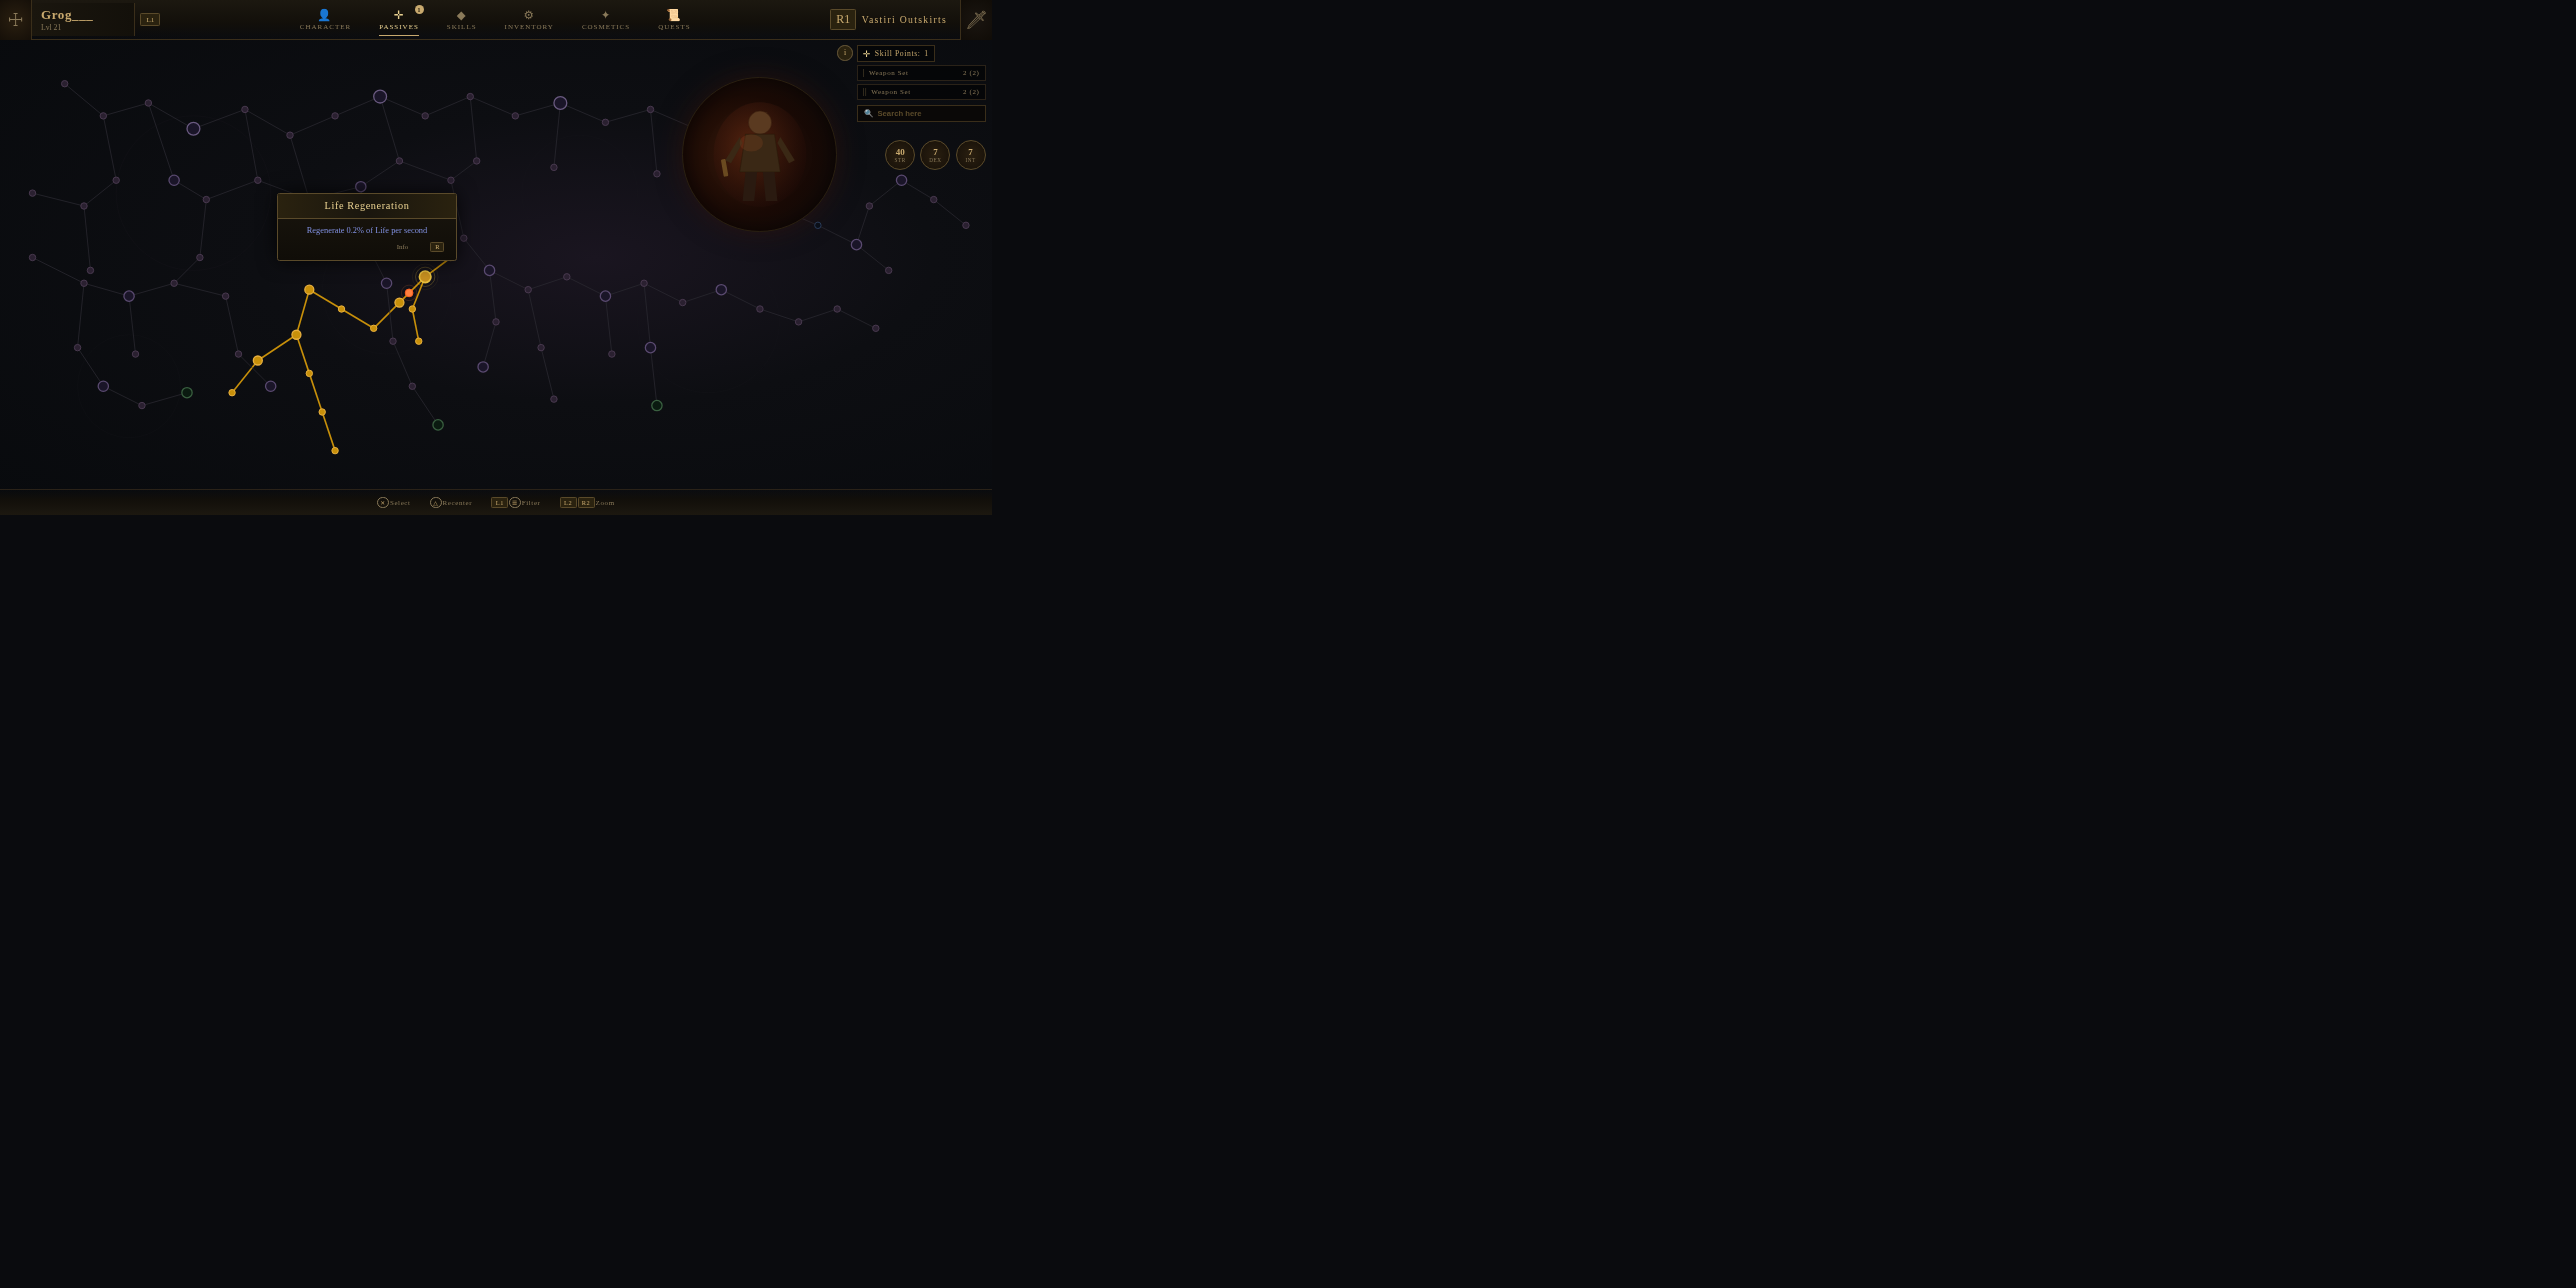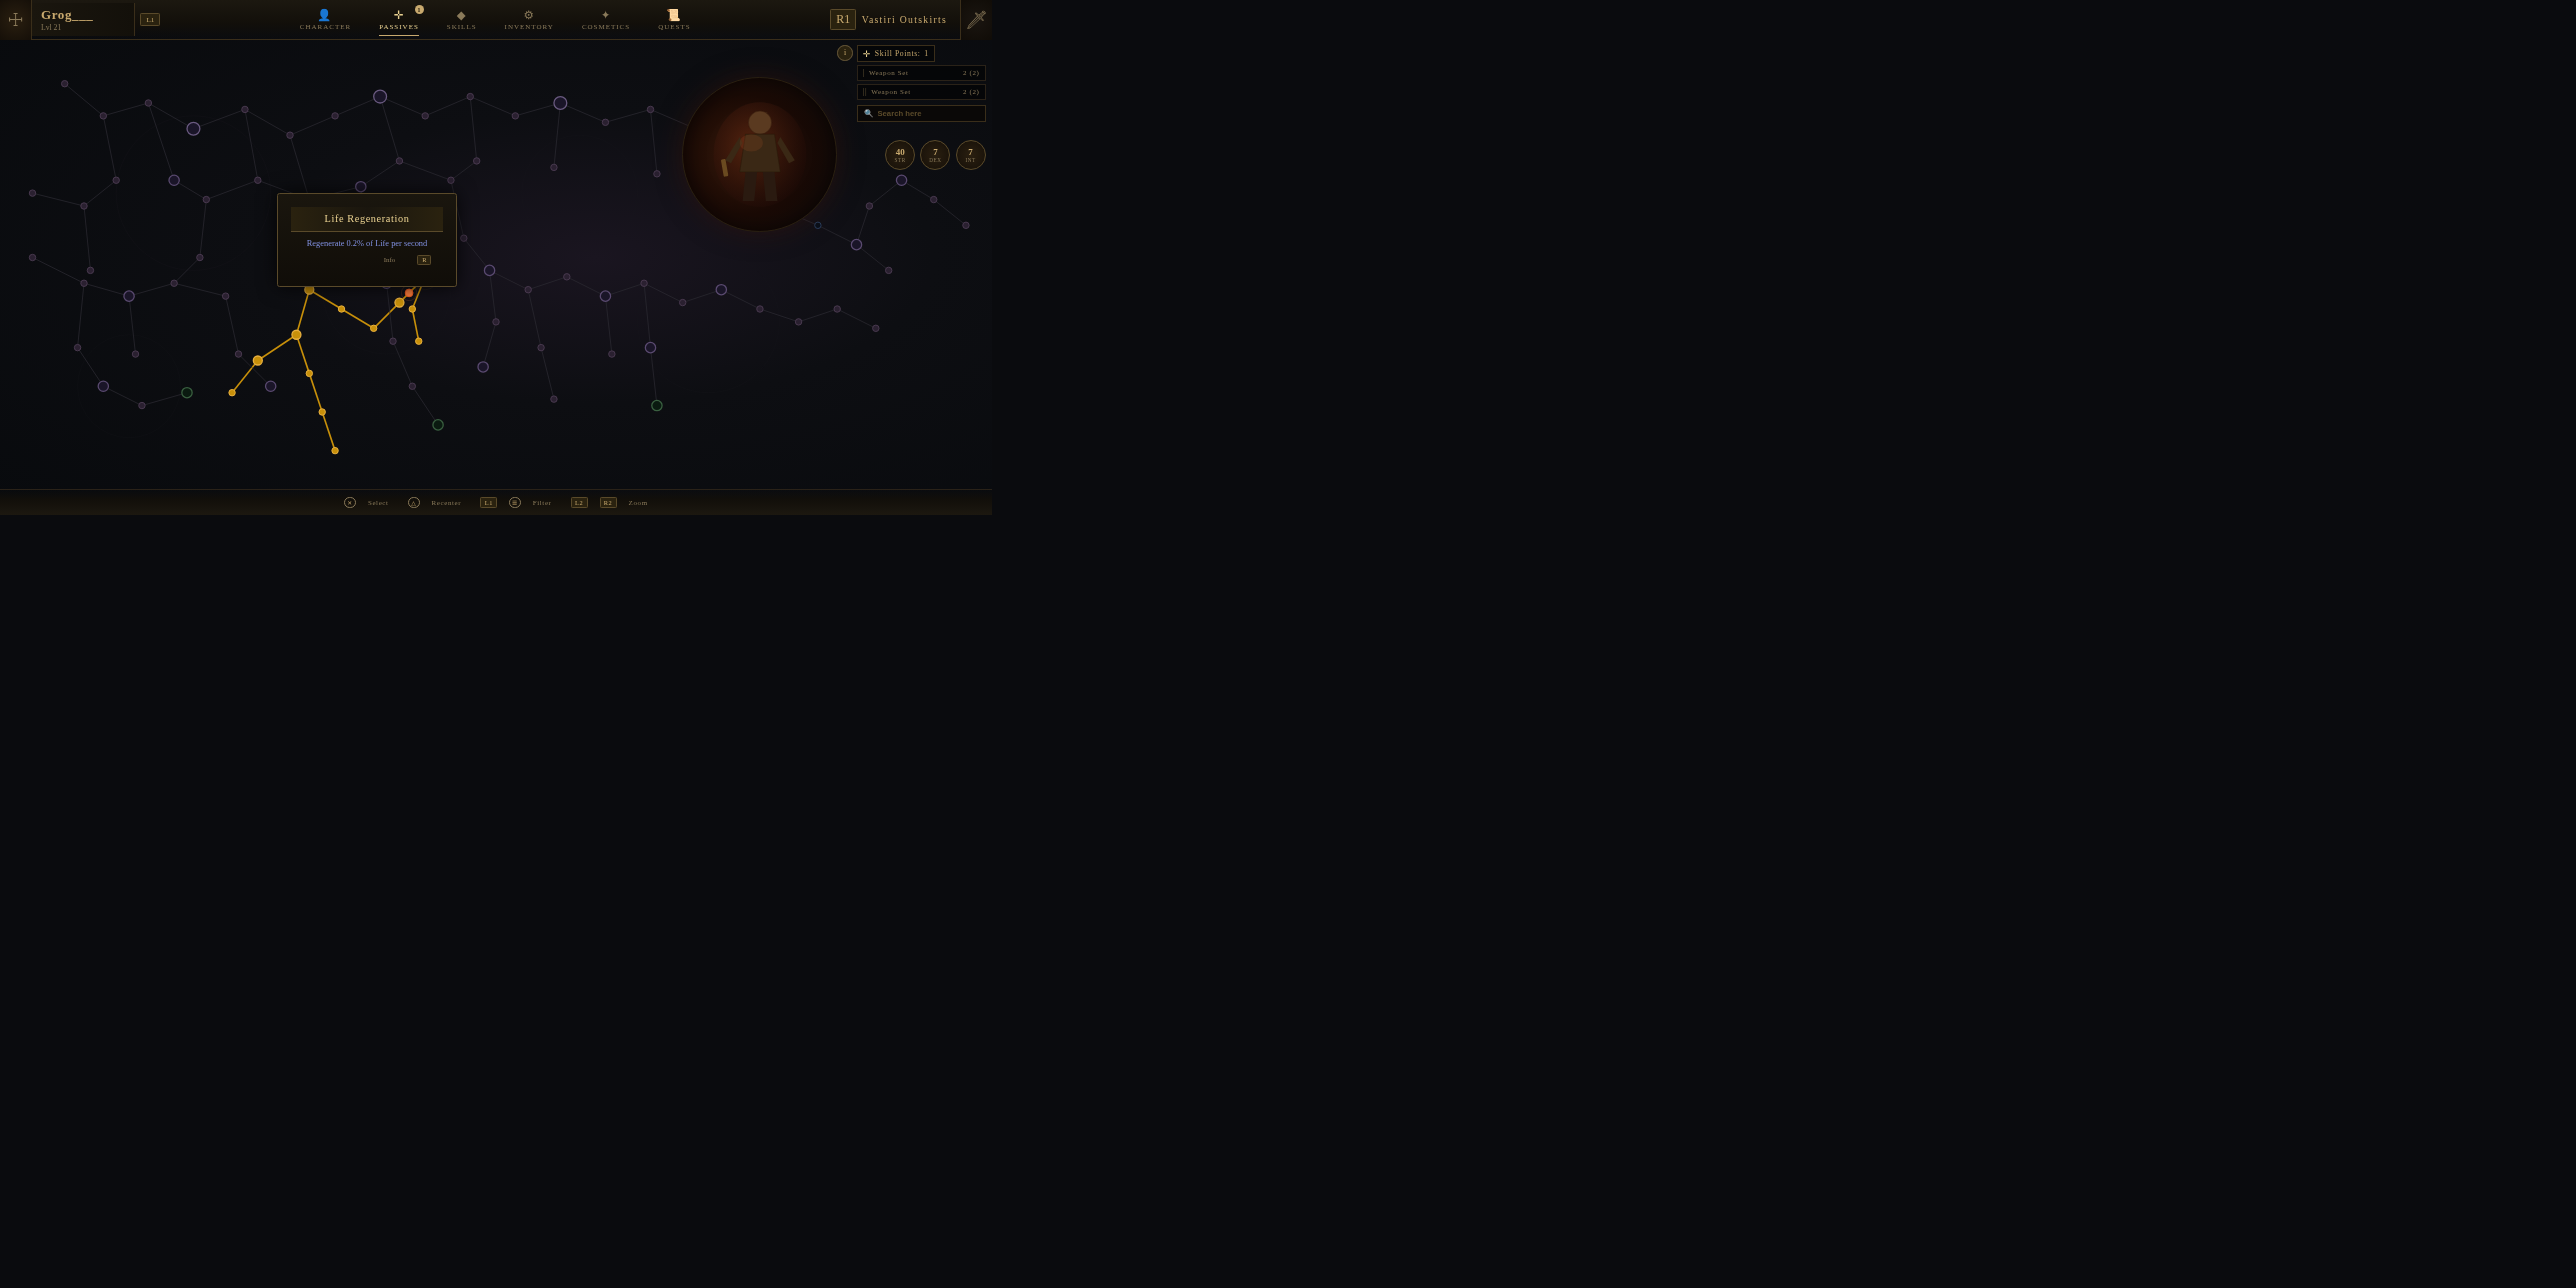--- a/index.html
+++ b/index.html
@@ -270,21 +270,21 @@
 
     
     #tooltip {
       position: absolute;
       left: 277px;
       top: 193px;
       z-index: 200;
       background: linear-gradient(180deg, #1a160e 0%, #100d08 100%);
       border: 0.6px solid #5a4a2a;
       border-radius: 2.6px;
-      padding: 13px;
+      padding: 0;
       min-width: 180px;
       box-shadow: 0 0 19.3px rgba(0,0,0,0.8);
     }
 
     #tooltip-title {
       background: linear-gradient(90deg, #2a220f, #1a160e, #2a220f);
       border-bottom: 0.6px solid #5a4a2a;
       padding: 6.4px 11.6px;
       text-align: center;
     }
@@ -357,21 +357,21 @@
       display: flex;
       align-items: center;
       justify-content: center;
       gap: 19.3px;
       z-index: 100;
     }
 
     .bottom-action {
       display: flex;
       align-items: center;
-      gap: 12px;
+      gap: 1px;
       color: #8a7a5a;
       font-size: 7px;
       letter-spacing: 0.6px;
     }
 
     .action-icon {
       width: 11.6px; height: 11.6px;
       border-radius: 50%;
       border: 0.6px solid #8a7a5a;
       display: flex; align-items: center; justify-content: center;

